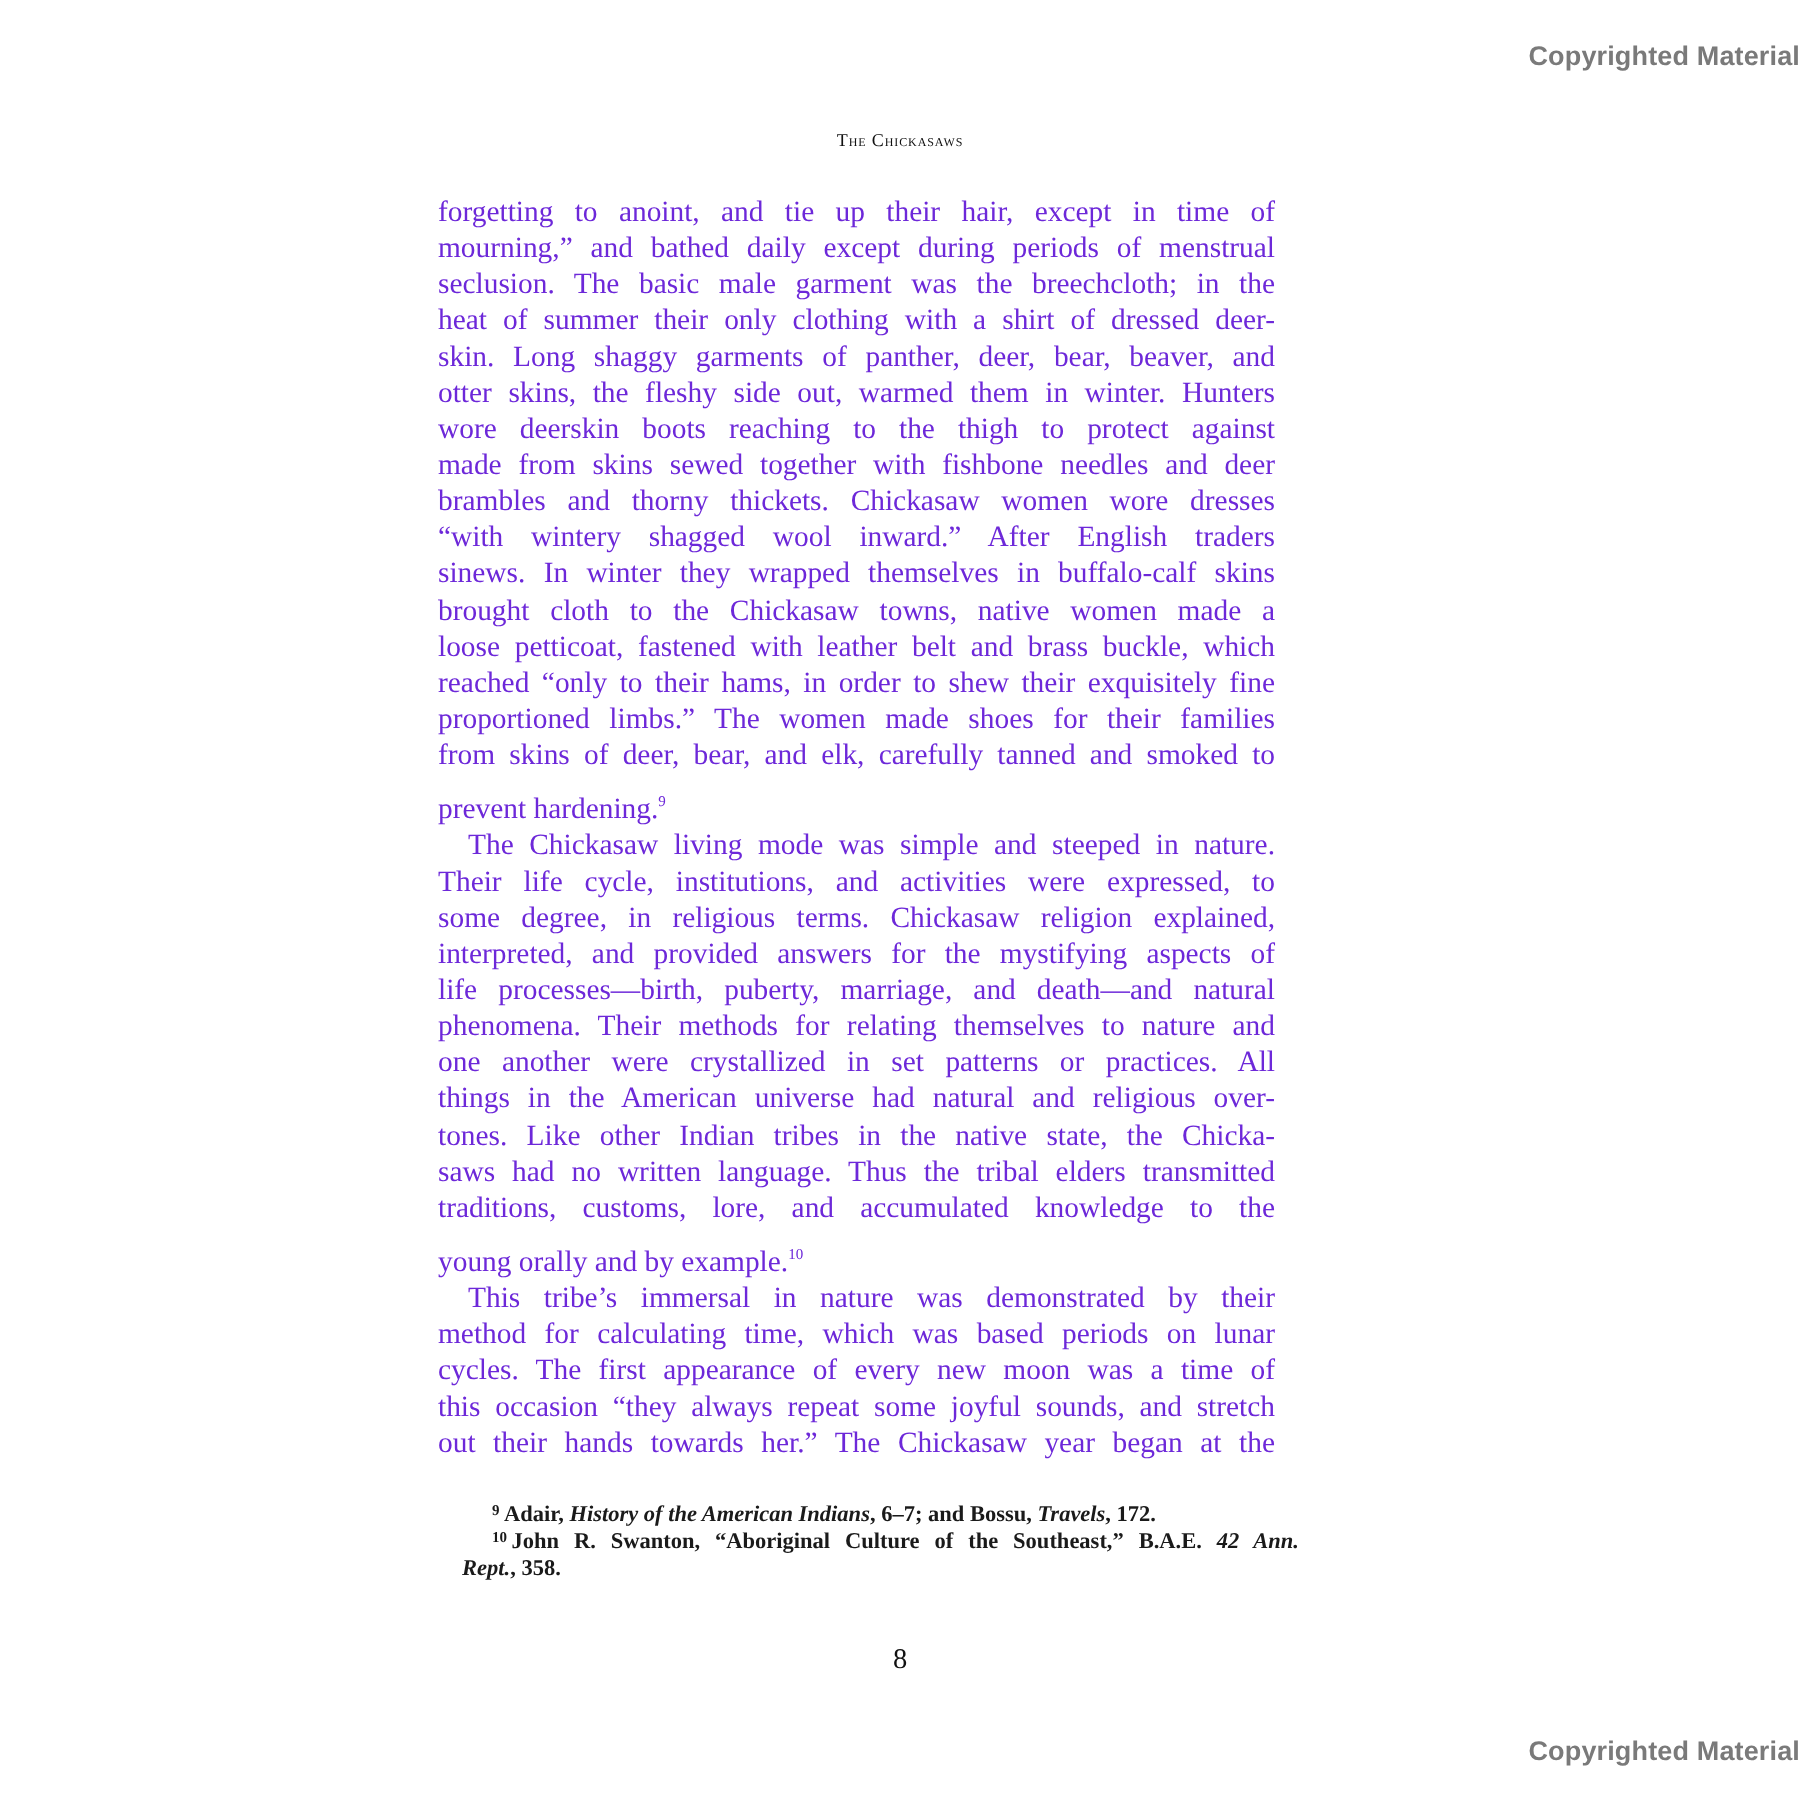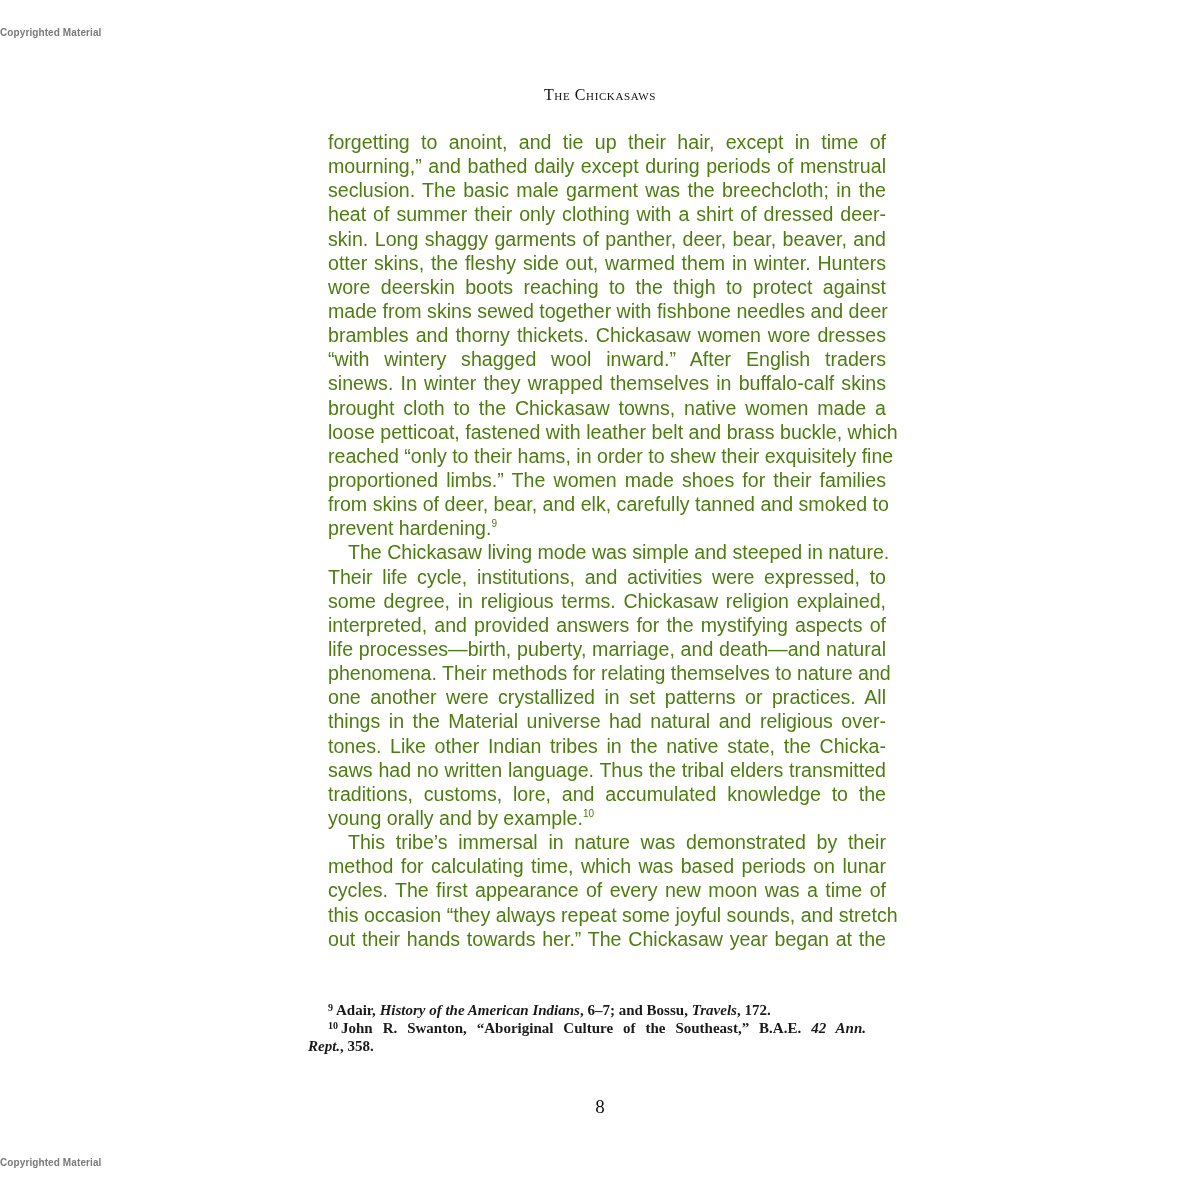--- a/index.html
+++ b/index.html
@@ -1,38 +1,38 @@
 <!DOCTYPE html>
 <html><head>
   <meta charset="utf-8">
   <style>
     html, body { margin: 0; padding: 0; background: #ffffff; }
     body { width: 1200px; height: 1200px; position: relative; overflow: hidden; }
     .watermark {
-      position: absolute; left: 0; width: 1200px; text-align: left;
+      position: absolute; left: 0; width: 1200px; text-align: right;
       font-family: "Liberation Sans", sans-serif; font-weight: bold;
-      font-size: 10px; color: #7a7a7a; letter-spacing: 0.1px;
+      font-size: 18px; color: #7a7a7a; letter-spacing: 0.1px;
     }
     .wm-top { top: 27px; }
     .wm-bottom { top: 1157px; }
     .running-head {
       position: absolute; top: 86px; left: 0; width: 1200px; text-align: center;
-      font-family: "Liberation Serif", serif; font-size: 16px; color: #111;
+      font-family: "Liberation Serif", serif; font-size: 12px; color: #111;
       font-variant: small-caps; letter-spacing: 0.6px;
     }
     .text-block {
-      position: absolute; top: 130px; left: 328px; width: 558px;
-      font-family: Liberation Sans, sans-serif; font-size: 19.6px; line-height: 24.15px;
-      color: #4d7c0f;
+      position: absolute; top: 130px; left: 292px; width: 558px;
+      font-family: Liberation Serif, serif; font-size: 19.6px; line-height: 24.15px;
+      color: #6d28d9;
     }
     .line {
       display: block; height: 24.15px; white-space: nowrap;
       text-align: justify; text-align-last: justify;
     }
-    .line.last { text-align-last: left; }
+    .line.last { text-align-last: left; margin-top: 12px; }
     .line.indent { padding-left: 20px; }
     sup.fn { font-size: 10px; vertical-align: 8px; line-height: 0; }
     .footnotes {
       position: absolute; top: 1001px; left: 308px; width: 558px;
       font-family: "Liberation Serif", serif; font-size: 15px; line-height: 18px;
       color: #1a1a1a;
     }
     .fn-line { display: block; white-space: nowrap; text-align: justify; text-align-last: justify; font-weight: bold; }
     .fn-line.last { text-align-last: left; }
     .fn-line.indent { padding-left: 20px; }
@@ -68,21 +68,21 @@
   <span class="line">from skins of deer, bear, and elk, carefully tanned and smoked to</span>
   <span class="line last"><span>prevent hardening.</span><sup class="fn">9</sup></span>
 
   <span class="line indent">The Chickasaw living mode was simple and steeped in nature.</span>
   <span class="line">Their life cycle, institutions, and activities were expressed, to</span>
   <span class="line">some degree, in religious terms. Chickasaw religion explained,</span>
   <span class="line">interpreted, and provided answers for the mystifying aspects of</span>
   <span class="line">life processes—birth, puberty, marriage, and death—and natural</span>
   <span class="line">phenomena. Their methods for relating themselves to nature and</span>
   <span class="line">one another were crystallized in set patterns or practices. All</span>
-  <span class="line">things in the Material universe had natural and religious over-</span>
+  <span class="line">things in the American universe had natural and religious over-</span>
   <span class="line">tones. Like other Indian tribes in the native state, the Chicka-</span>
   <span class="line">saws had no written language. Thus the tribal elders transmitted</span>
   <span class="line">traditions, customs, lore, and accumulated knowledge to the</span>
   <span class="line last"><span>young orally and by example.</span><sup class="fn">10</sup></span>
 
   <span class="line indent">This tribe’s immersal in nature was demonstrated by their</span>
   <span class="line">method for calculating time, which was based periods on lunar</span>
   <span class="line">cycles. The first appearance of every new moon was a time of</span>
   <span class="line">this occasion “they always repeat some joyful sounds, and stretch</span>
   <span class="line">out their hands towards her.” The Chickasaw year began at the</span>

